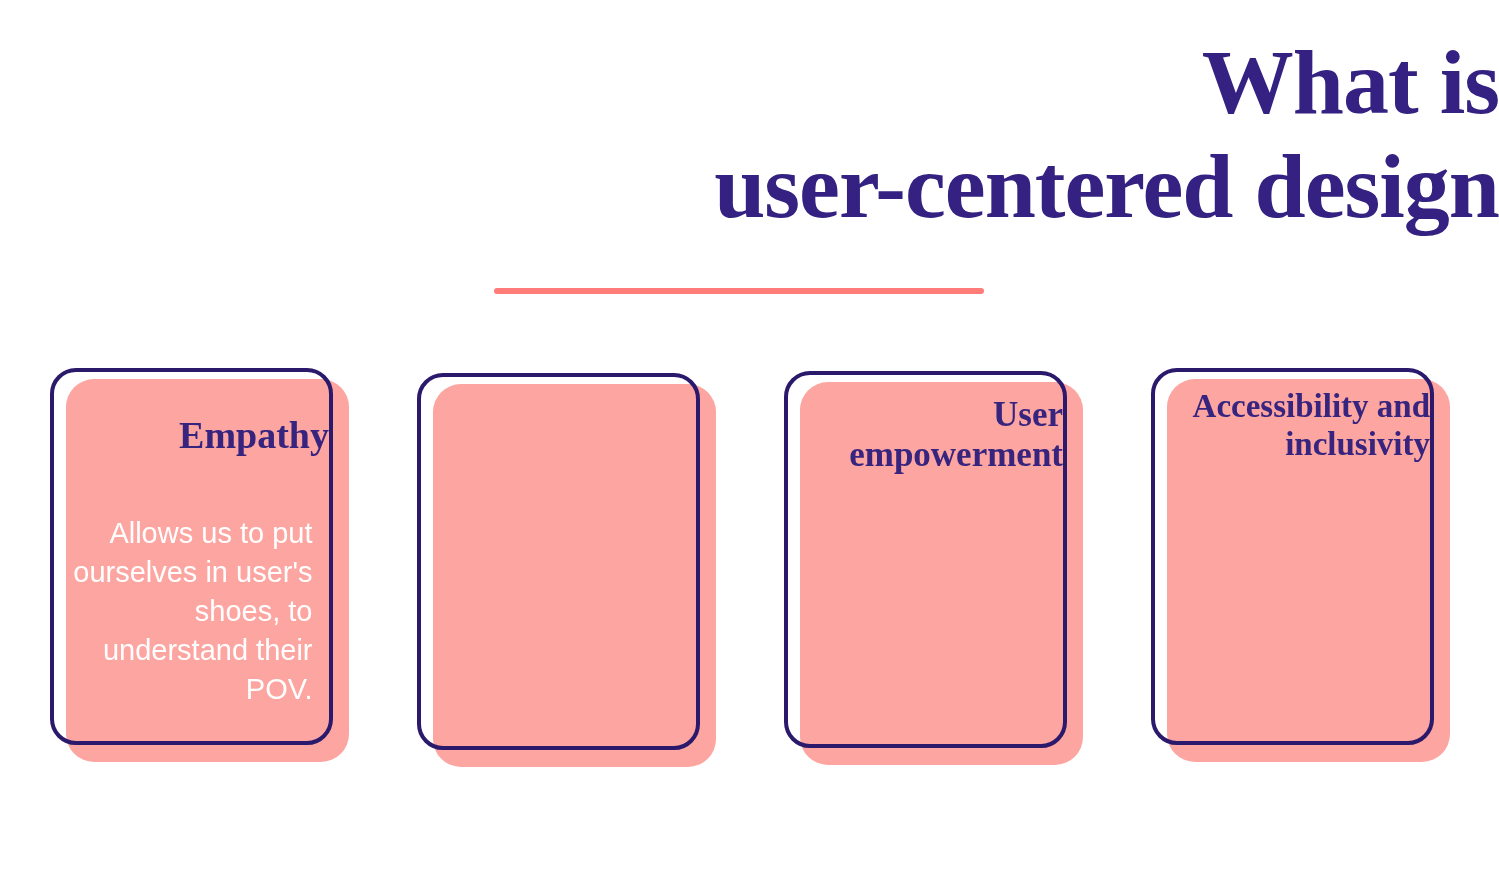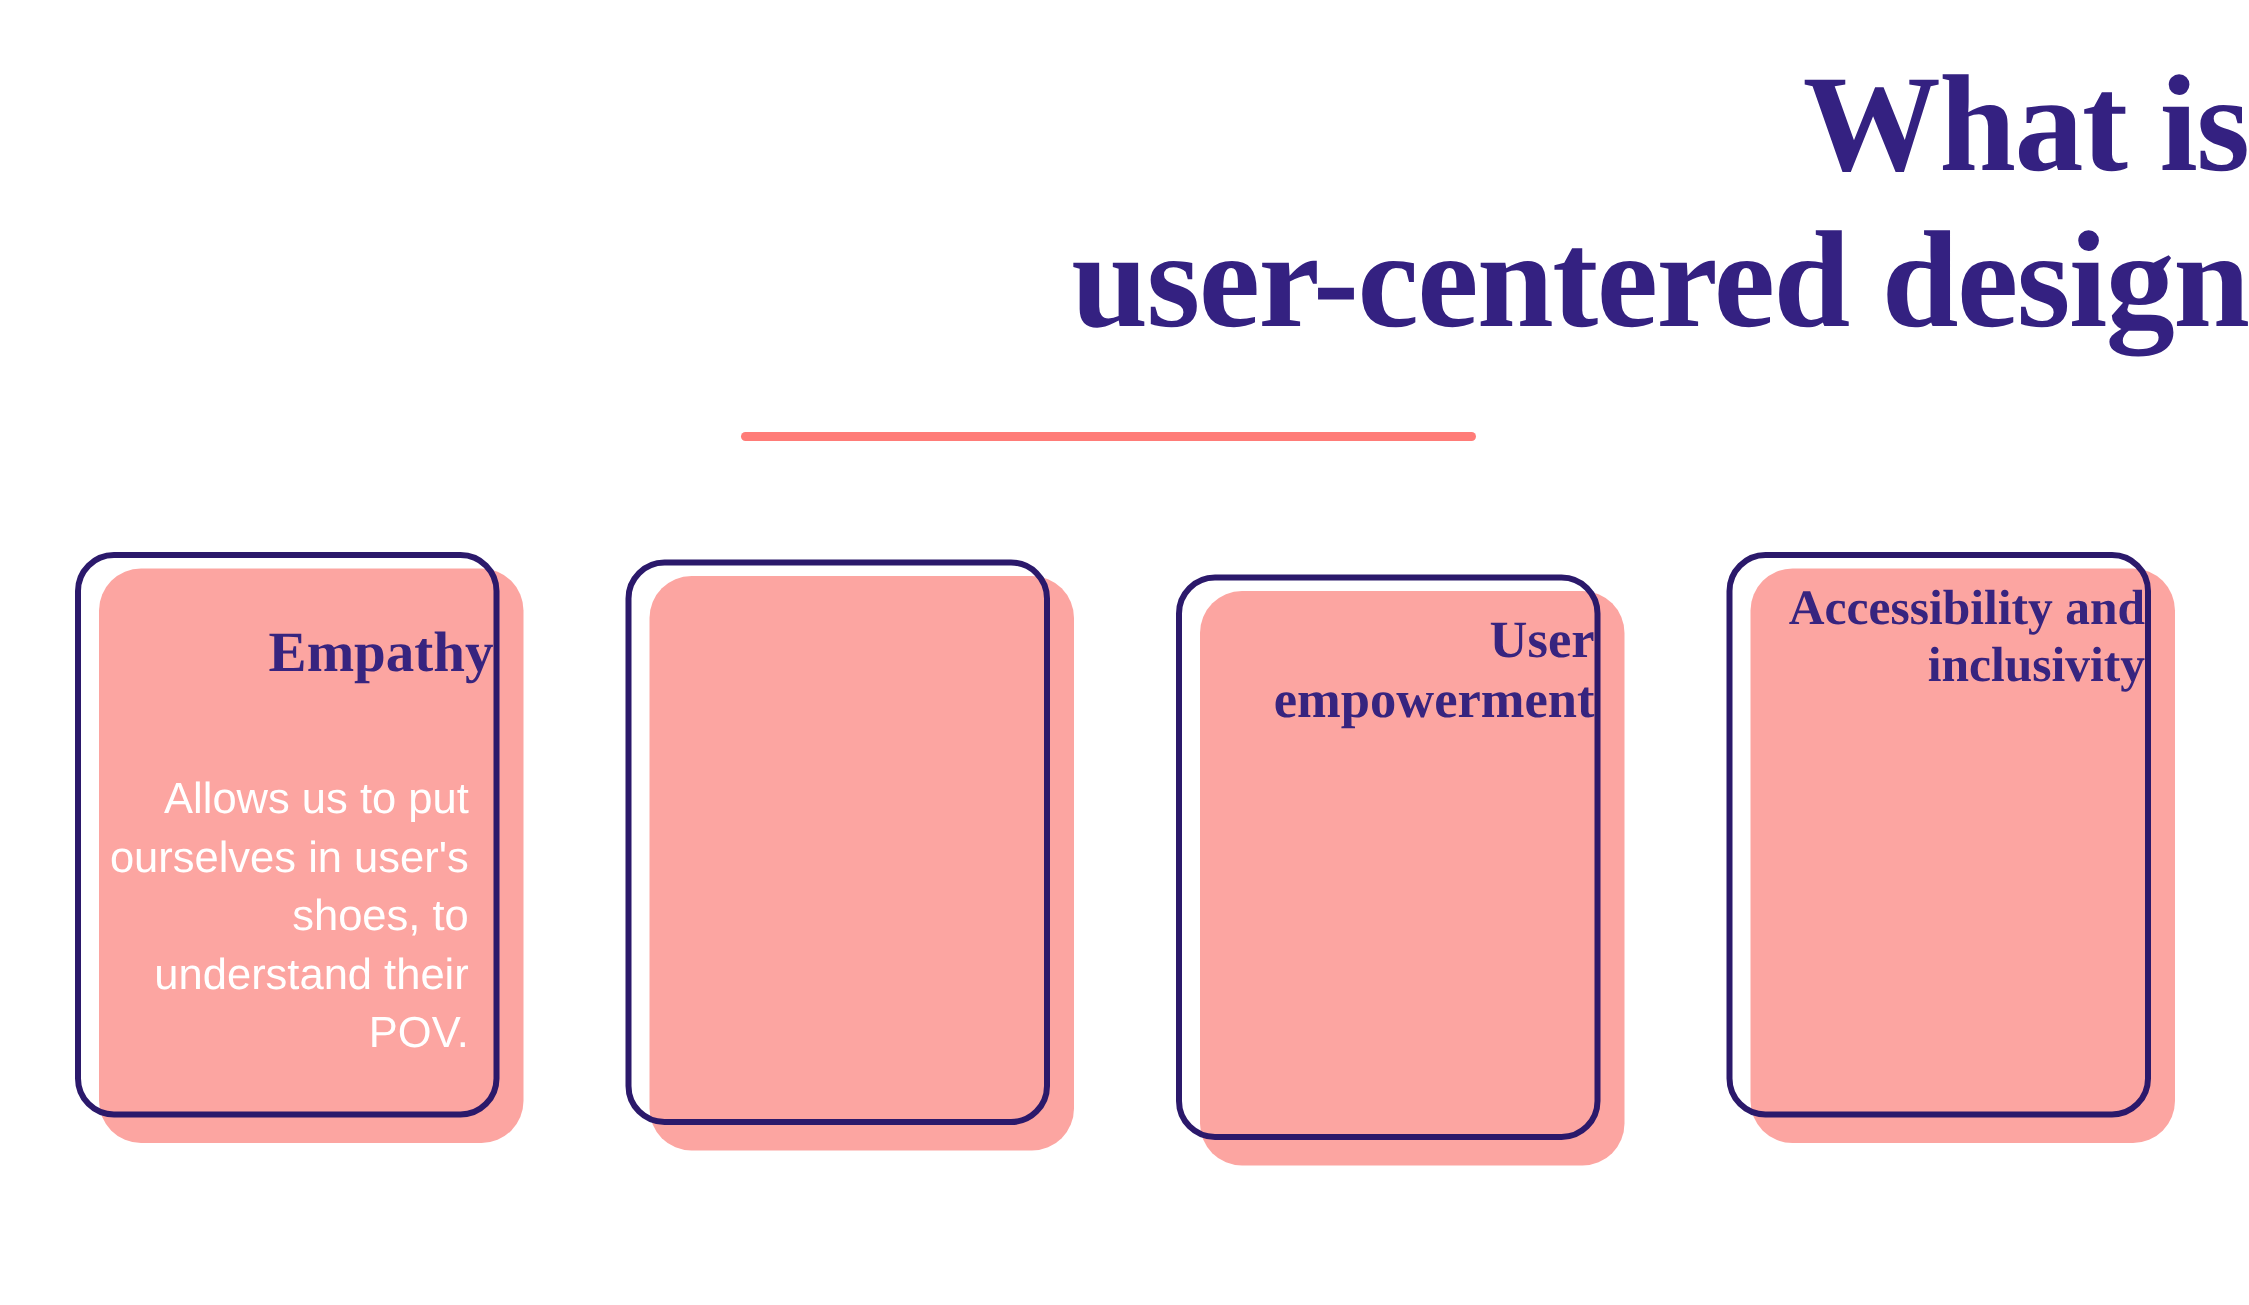--- a/index.html
+++ b/index.html
@@ -43,21 +43,21 @@
 
   
   .cards-row {
     position: absolute;
     top: 368px; left: 50px;
     display: flex;
     gap: 68px;
   }
   .card { position: relative; width: 299px; height: 400px; }
   .card:nth-child(2) { margin-top: 5px; }
-  .card:nth-child(3) { margin-top: 15px; }
+  .card:nth-child(3) { margin-top: 3px; }
   .card:nth-child(4) { }
 
   .card-fill {
     position: absolute;
     left: 16px; top: 11px;
     width: 283px; height: 383px;
     background: var(--card-fill);
     border-radius: 28px;
   }
   .card-outline {

